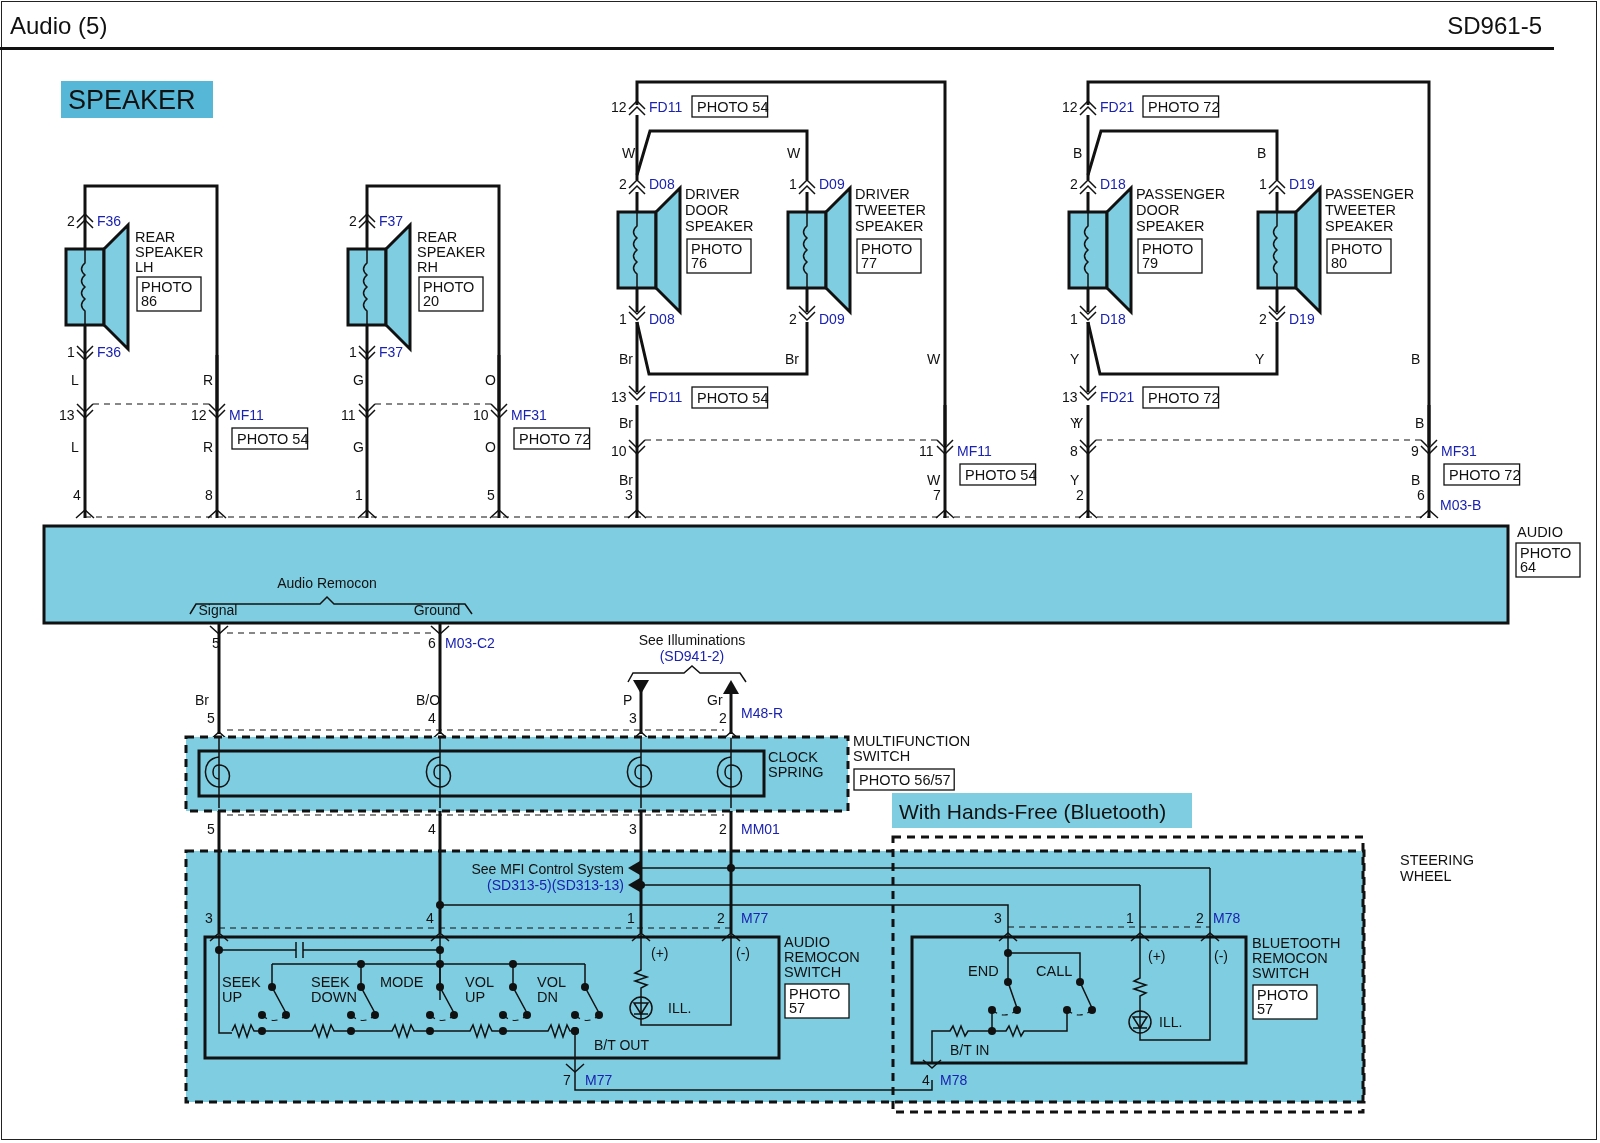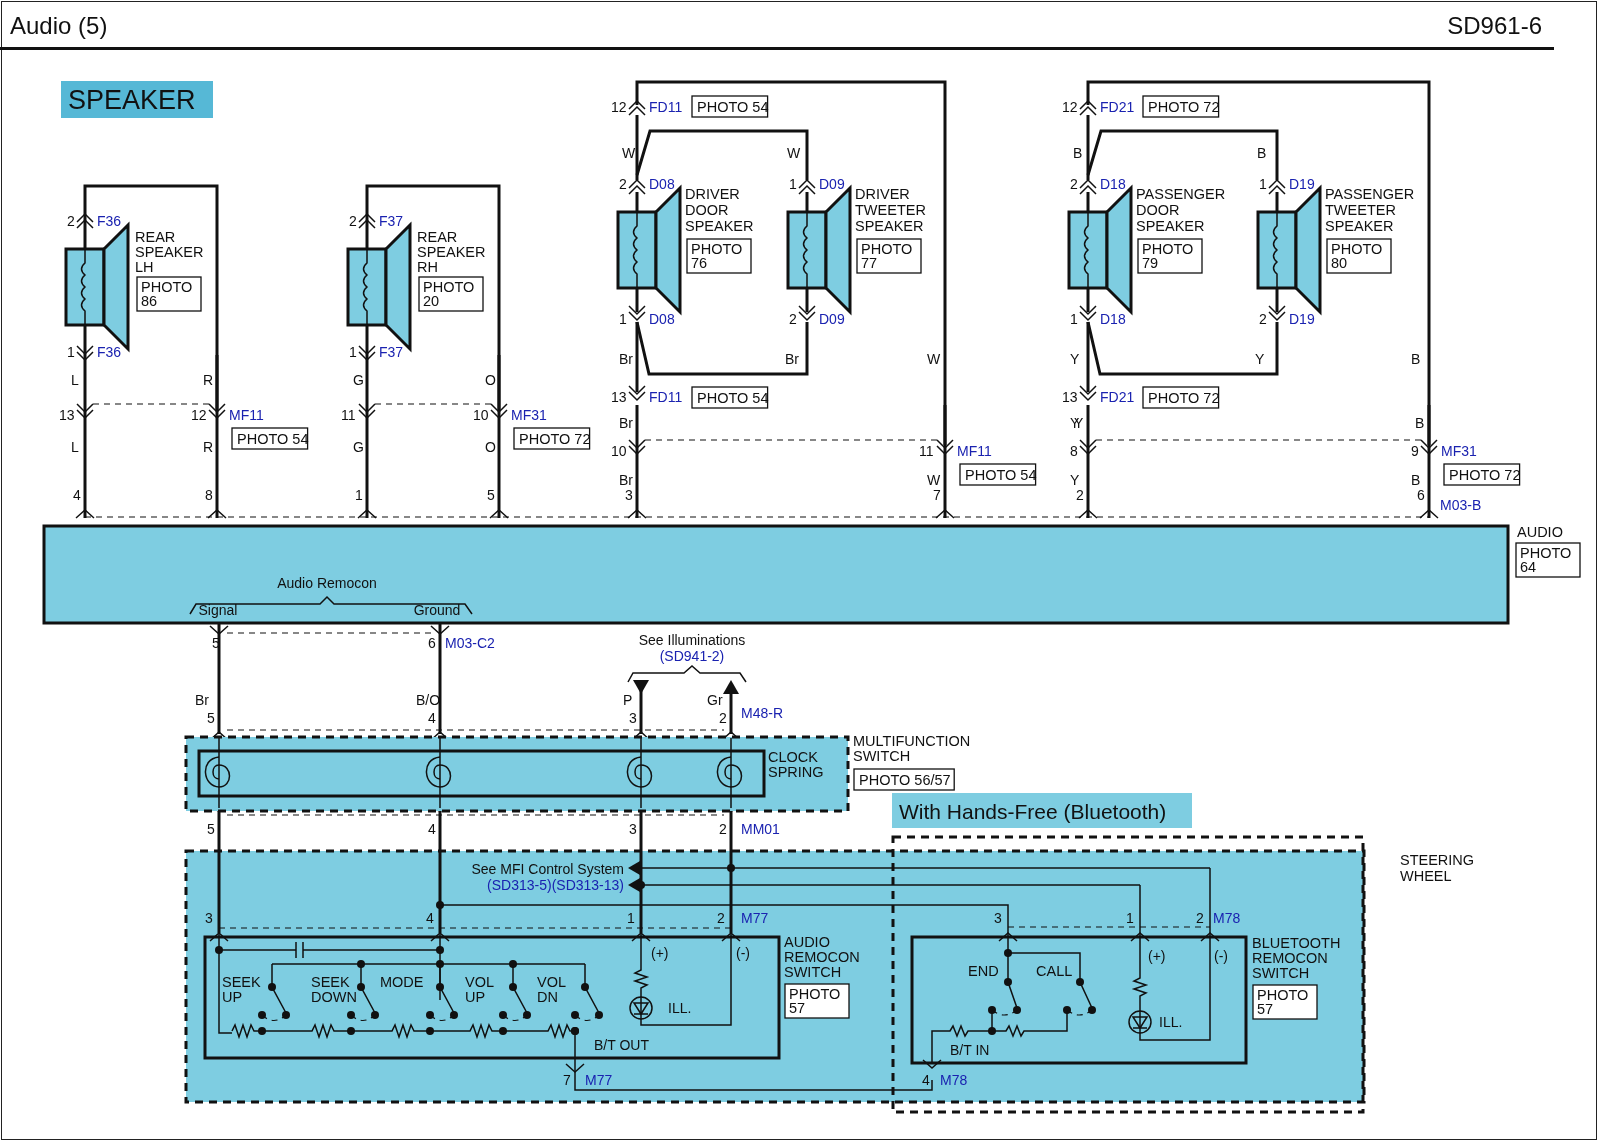--- a/index.html
+++ b/index.html
@@ -20,21 +20,21 @@
   .box{stroke:#111;stroke-width:1.3;fill:#fff;}
   .fill{fill:#7ecde1;}
   .comp{fill:#7ecde1;stroke:#111;stroke-width:3;}
 </style>
 </head>
 <body>
 
 <div id="frame"></div>
 <div id="hdr">
   <span id="hdr-title">Audio (5)</span>
-  <span id="hdr-code">SD961-6</span>
+  <span id="hdr-code">SD961-5</span>
 </div>
 
 <svg id="dg" width="1600" height="1143" xmlns="http://www.w3.org/2000/svg">
     <rect x="61" y="81" width="152" height="37" fill="#56b8d6"></rect>
     <text x="68" y="109" class="t" text-anchor="start" style="font-size:27px">SPEAKER</text>
     <path d="M85,218 L85,186 L217,186 L217,410" class="w"></path>
     <line x1="85" y1="218" x2="85" y2="250" class="w"></line>
     <path d="M77,222 L85,214 L93,222" class="wt"></path>
     <path d="M77,228 L85,220 L93,228" class="wt"></path>
     <text x="67" y="226" class="t" text-anchor="start">2</text>

